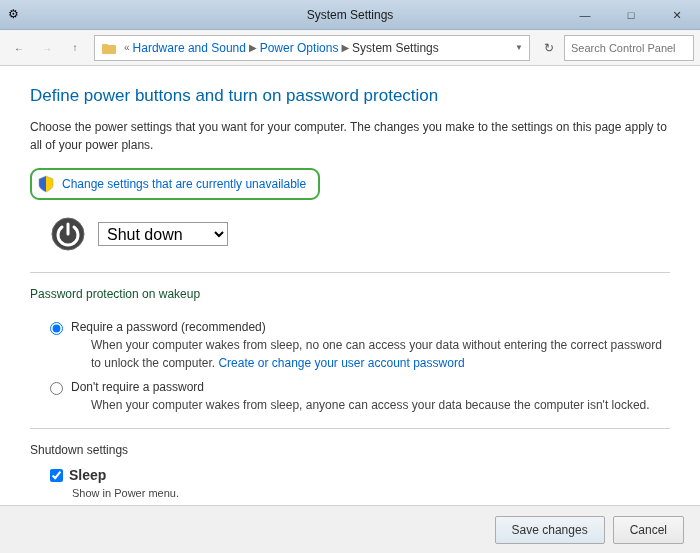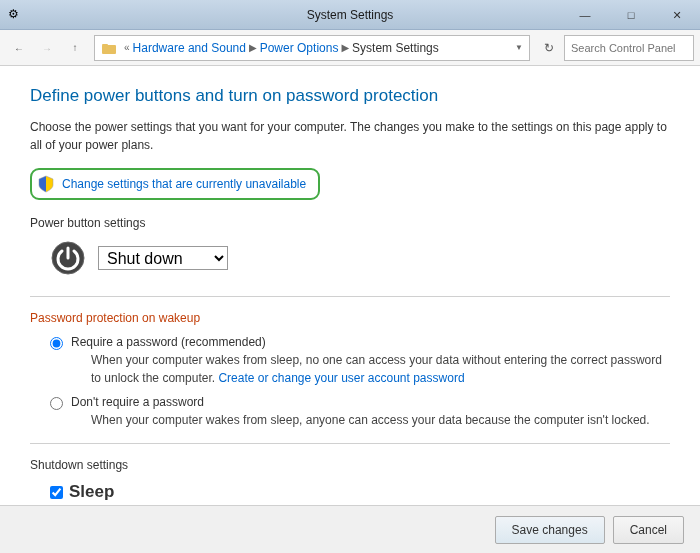--- a/index.html
+++ b/index.html
@@ -198,39 +198,39 @@
     }
 
     .divider {
       border: none;
       border-top: 1px solid #d0d0d0;
       margin: 4px 0 14px 0;
     }
 
     .password-section-label {
       font-size: 12px;
-      color: #c2410c;
-      margin-bottom: 10px;
+      color: #14532d;
+      margin-bottom: 19px;
     }
     .radio-group { margin-left: 20px; margin-bottom: 14px; }
     .radio-option { display: flex; align-items: flex-start; margin-bottom: 8px; gap: 8px; }
     .radio-option input[type="radio"] { margin-top: 2px; }
     .radio-label { font-size: 12px; color: #333; }
     .radio-description { font-size: 12px; color: #444; margin-top: 2px; margin-left: 20px; line-height: 1.5; }
     .link-text { color: #0066cc; cursor: pointer; }
 
     .shutdown-section-label {
       font-size: 12px;
       color: #333;
       margin-bottom: 10px;
     }
     .checkbox-group { margin-left: 20px; }
     .checkbox-option { display: flex; align-items: center; gap: 6px; margin-bottom: 4px; }
     .checkbox-option input[type="checkbox"] { }
-    .checkbox-label { font-size: 17px; color: #333; font-weight: bold; }
+    .checkbox-label { font-size: 14px; color: #333; font-weight: bold; }
     .checkbox-sublabel { font-size: 11px; color: #444; margin-left: 22px; }
 
     
     .footer {
       background: #f0f0f0;
       border-top: 1px solid #d0d0d0;
       height: 48px;
       display: flex;
       align-items: center;
       justify-content: flex-end;
@@ -308,21 +308,20 @@
           <stop offset="50%" stop-color="#ffcc00"></stop>
           <stop offset="100%" stop-color="#ffcc00"></stop>
         </linearGradient>
       </defs>
       <path d="M10 2 L17 5 L17 11 C17 15 10 18 10 18 C10 18 3 15 3 11 L3 5 Z" fill="url(#shieldGrad)" stroke="#999" stroke-width="0.5"></path>
     </svg>
     <span class="change-settings-link-text">Change settings that are currently unavailable</span>
   </div>
 
   
-  <div class="section-label">Power button settings</div>
 
   <div class="power-button-row">
 
     <svg class="power-icon" viewBox="0 0 36 36">
       <circle cx="18" cy="18" r="16" fill="#444" stroke="#666" stroke-width="1"></circle>
       <path d="M18 8 L18 18" stroke="white" stroke-width="3" stroke-linecap="round"></path>
       <path d="M12 11 A10 10 0 1 0 24 11" fill="none" stroke="white" stroke-width="3" stroke-linecap="round"></path>
     </svg>
     <select class="dropdown-select">
       <option>Shut down</option>

